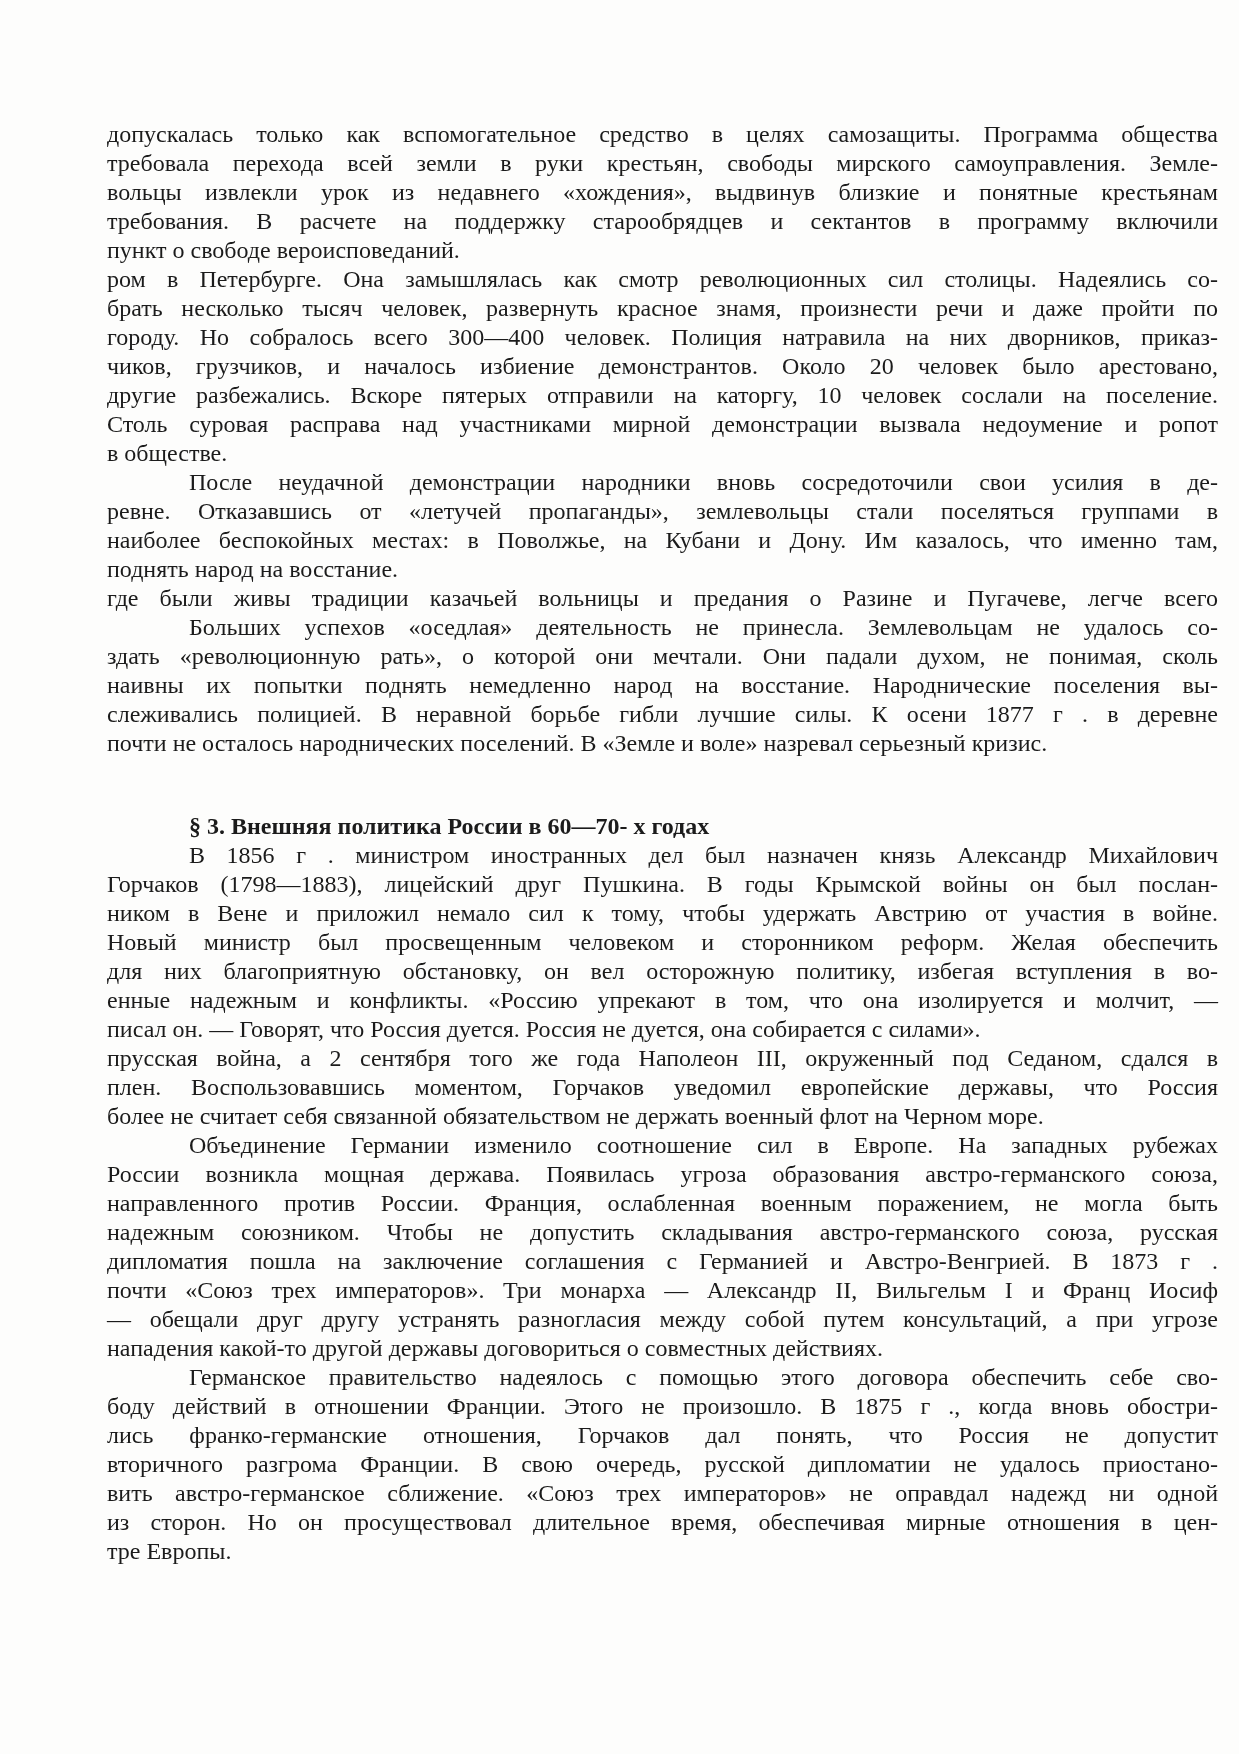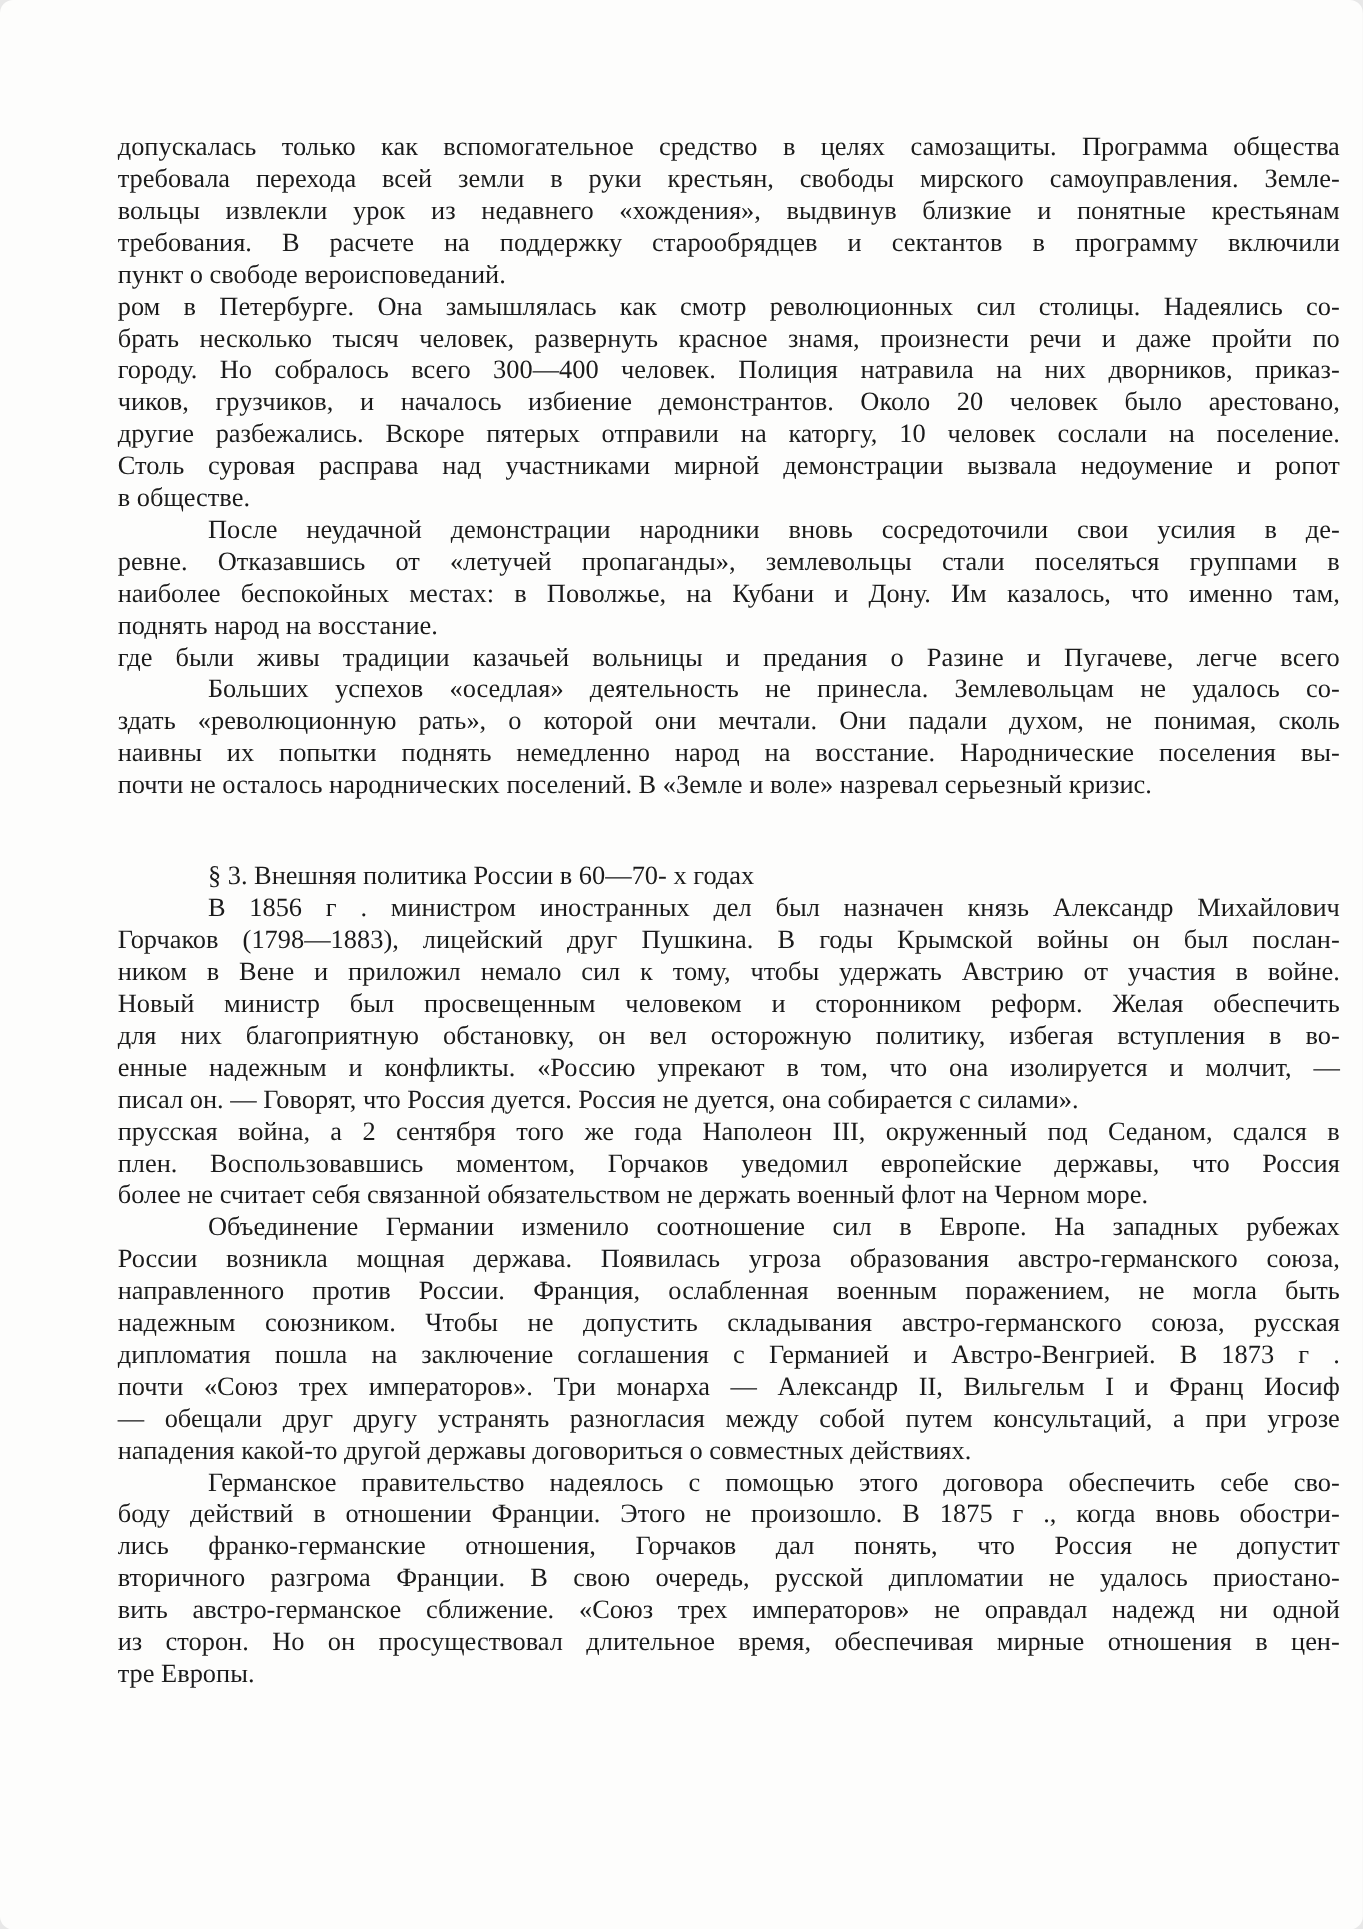--- a/index.html
+++ b/index.html
@@ -9,21 +9,20 @@
   }
   .page {
     position: relative;
     width: 1239px;
     height: 1754px;
     margin: 0 auto;
     background: #fdfdfc;
     overflow: hidden;
     font-family: "Liberation Serif", "DejaVu Serif", serif;
     color: #1b1b1b;
-    border-radius: 12px;
   }
   .text-block {
     position: absolute;
     left: 107px;
     top: 120px;
     width: 1111px;
     font-size: 24px;
     line-height: 29px;
   }
   .para {
@@ -36,21 +35,21 @@
     white-space: normal;
     min-height: 29px;
   }
   .line.last {
     text-align-last: left;
   }
   .line.first-indent {
     text-indent: 82px;
   }
   .section-heading {
-    font-weight: normal;
+    font-weight: bold;
     margin: 54px 0 0 0;
     padding-left: 82px;
     text-align: left;
     min-height: 29px;
   }
 </style>
 </head>
 <body>
 
 <div class="page">
@@ -75,20 +74,21 @@
         <div class="line first-indent">После неудачной демонстрации народники вновь сосредоточили свои усилия в де-</div>
         <div class="line">ревне. Отказавшись от «летучей пропаганды», землевольцы стали поселяться группами в</div>
         <div class="line">наиболее беспокойных местах: в Поволжье, на Кубани и Дону. Им казалось, что именно там,</div>
         <div class="line last">поднять народ на восстание.</div>
         <div class="line">где были живы традиции казачьей вольницы и предания о Разине и Пугачеве, легче всего</div>
       </div>
       <div class="para">
         <div class="line first-indent">Больших успехов «оседлая» деятельность не принесла. Землевольцам не удалось со-</div>
         <div class="line">здать «революционную рать», о которой они мечтали. Они падали духом, не понимая, сколь</div>
         <div class="line">наивны их попытки поднять немедленно народ на восстание. Народнические поселения вы-</div>
+        <div class="line">слеживались полицией. В неравной борьбе гибли лучшие силы. К осени 1877 г . в деревне</div>
         <div class="line last">почти не осталось народнических поселений. В «Земле и воле» назревал серьезный кризис.</div>
       </div>
       <div class="section-heading">§ 3. Внешняя политика России в 60—70- х годах</div>
       <div class="para">
         <div class="line first-indent">В 1856 г . министром иностранных дел был назначен князь Александр Михайлович</div>
         <div class="line">Горчаков (1798—1883), лицейский друг Пушкина. В годы Крымской войны он был послан-</div>
         <div class="line">ником в Вене и приложил немало сил к тому, чтобы удержать Австрию от участия в войне.</div>
         <div class="line">Новый министр был просвещенным человеком и сторонником реформ. Желая обеспечить</div>
         <div class="line">для них благоприятную обстановку, он вел осторожную политику, избегая вступления в во-</div>
         <div class="line">енные надежным и конфликты. «Россию упрекают в том, что она изолируется и молчит, —</div>

